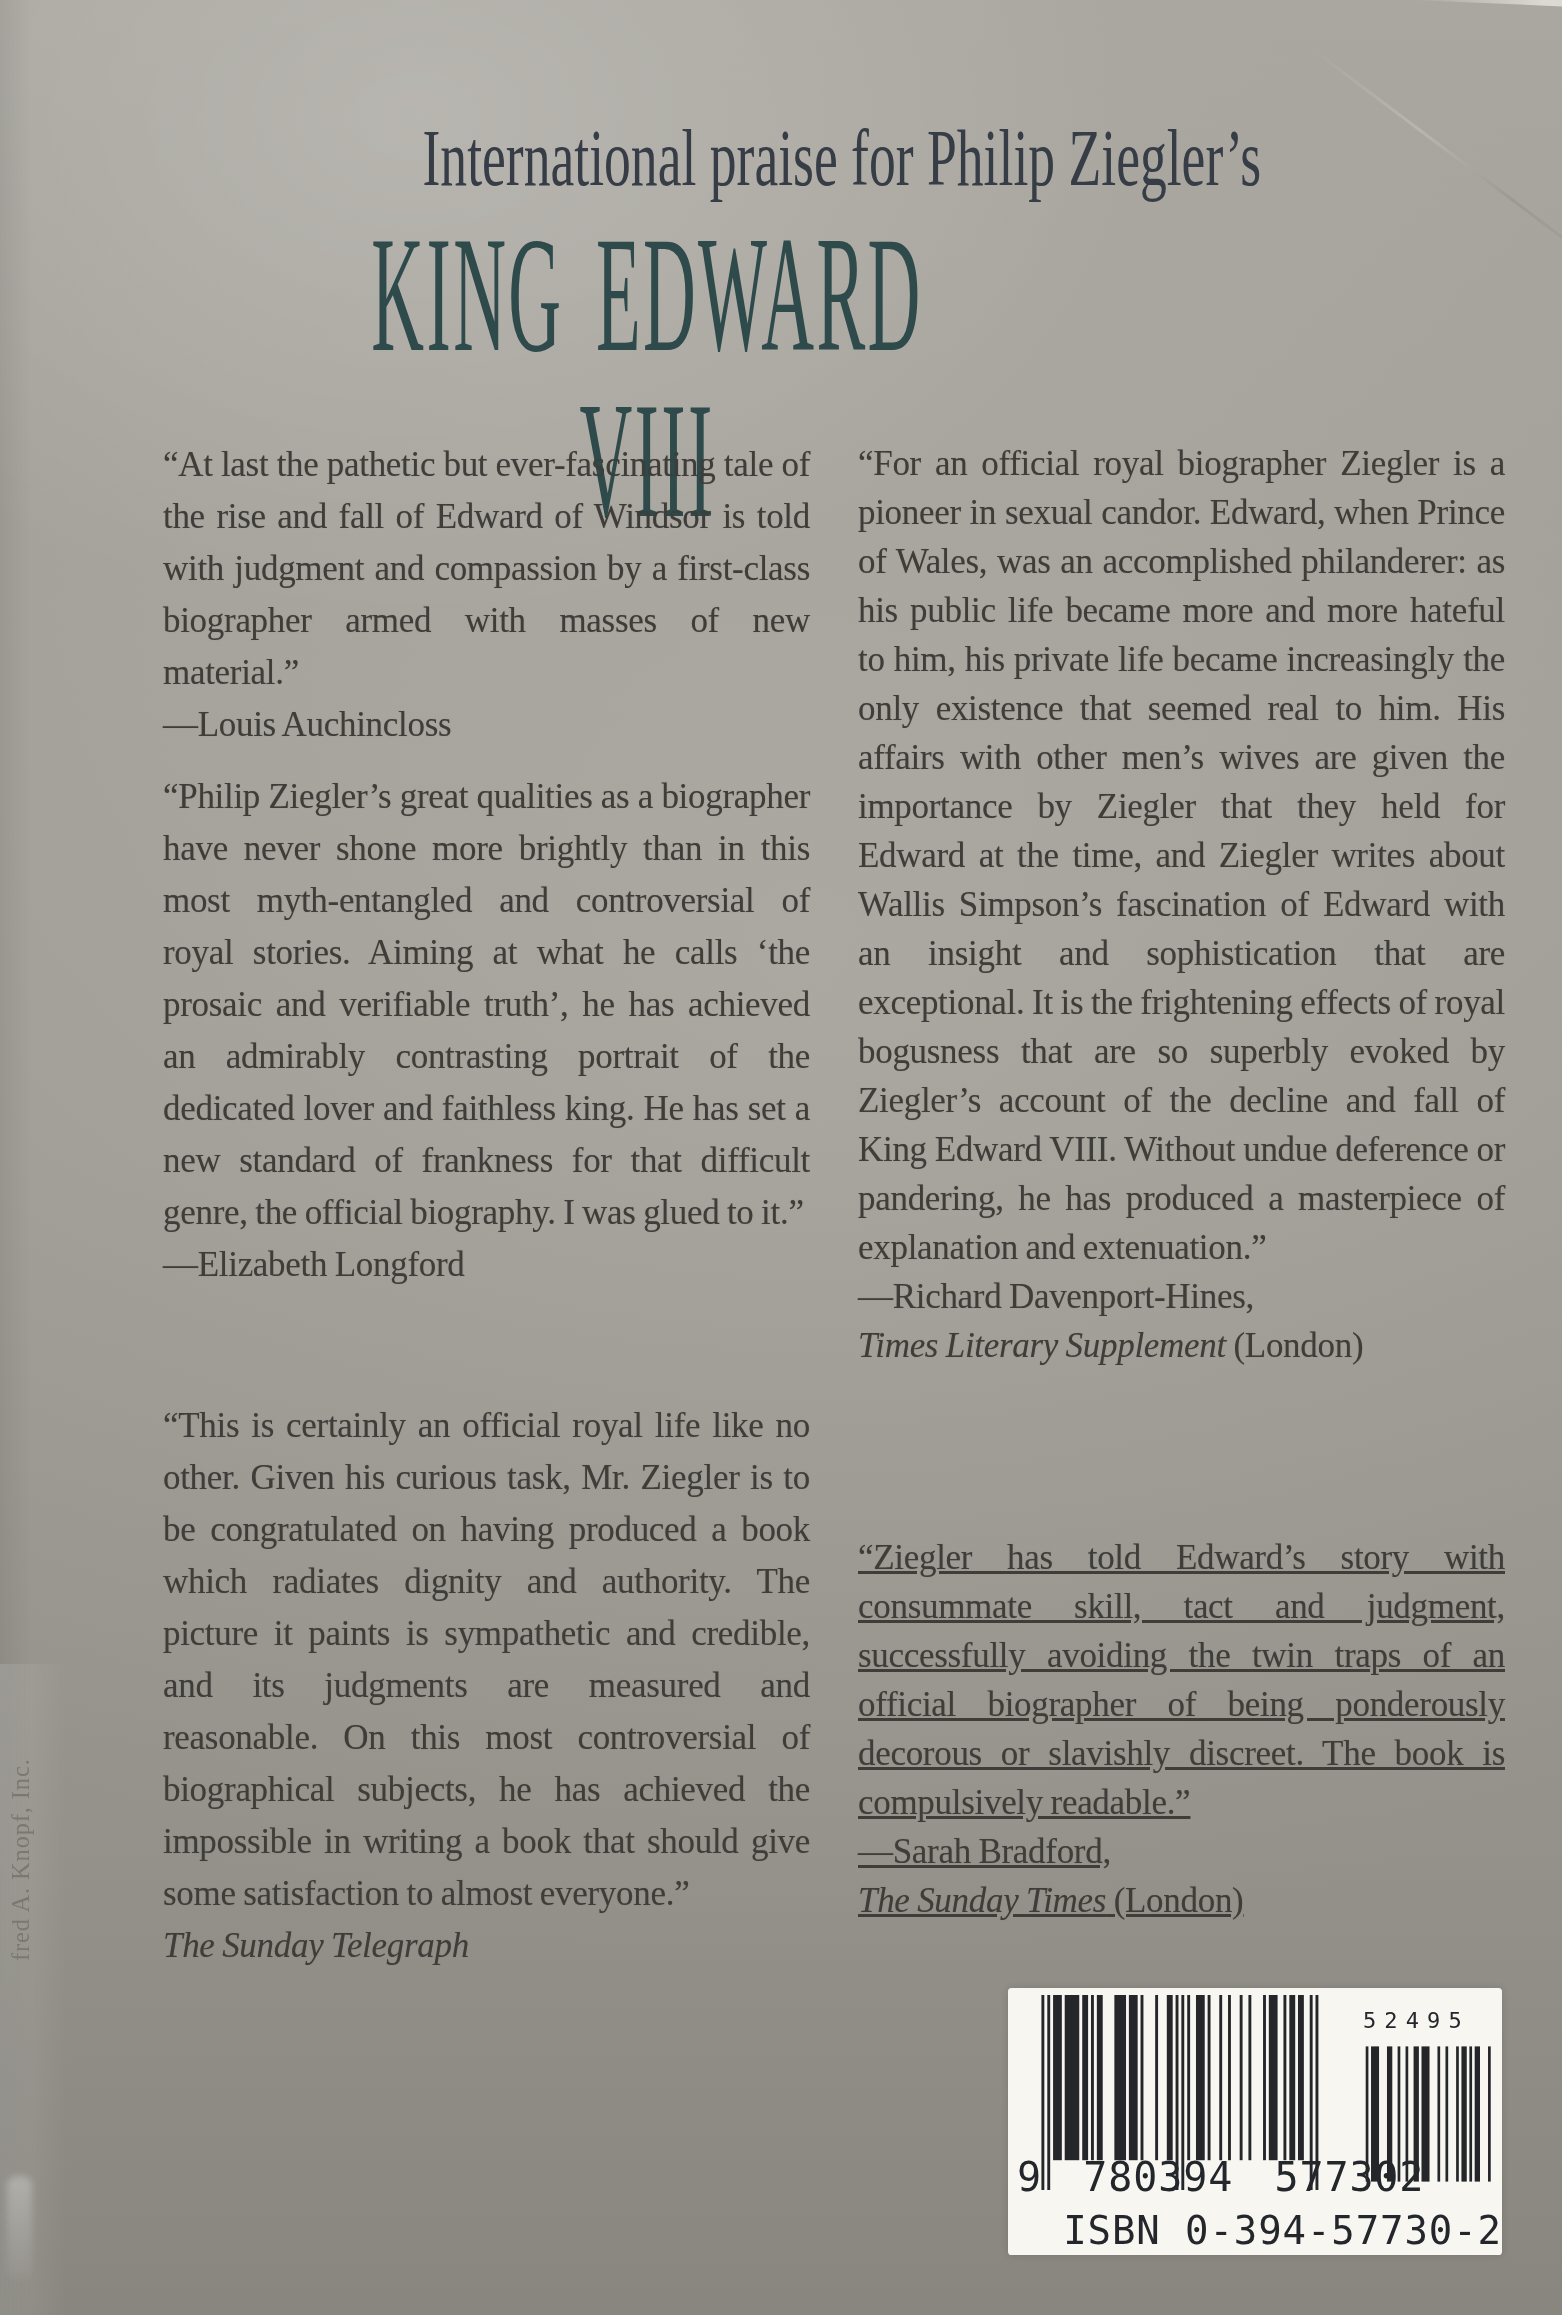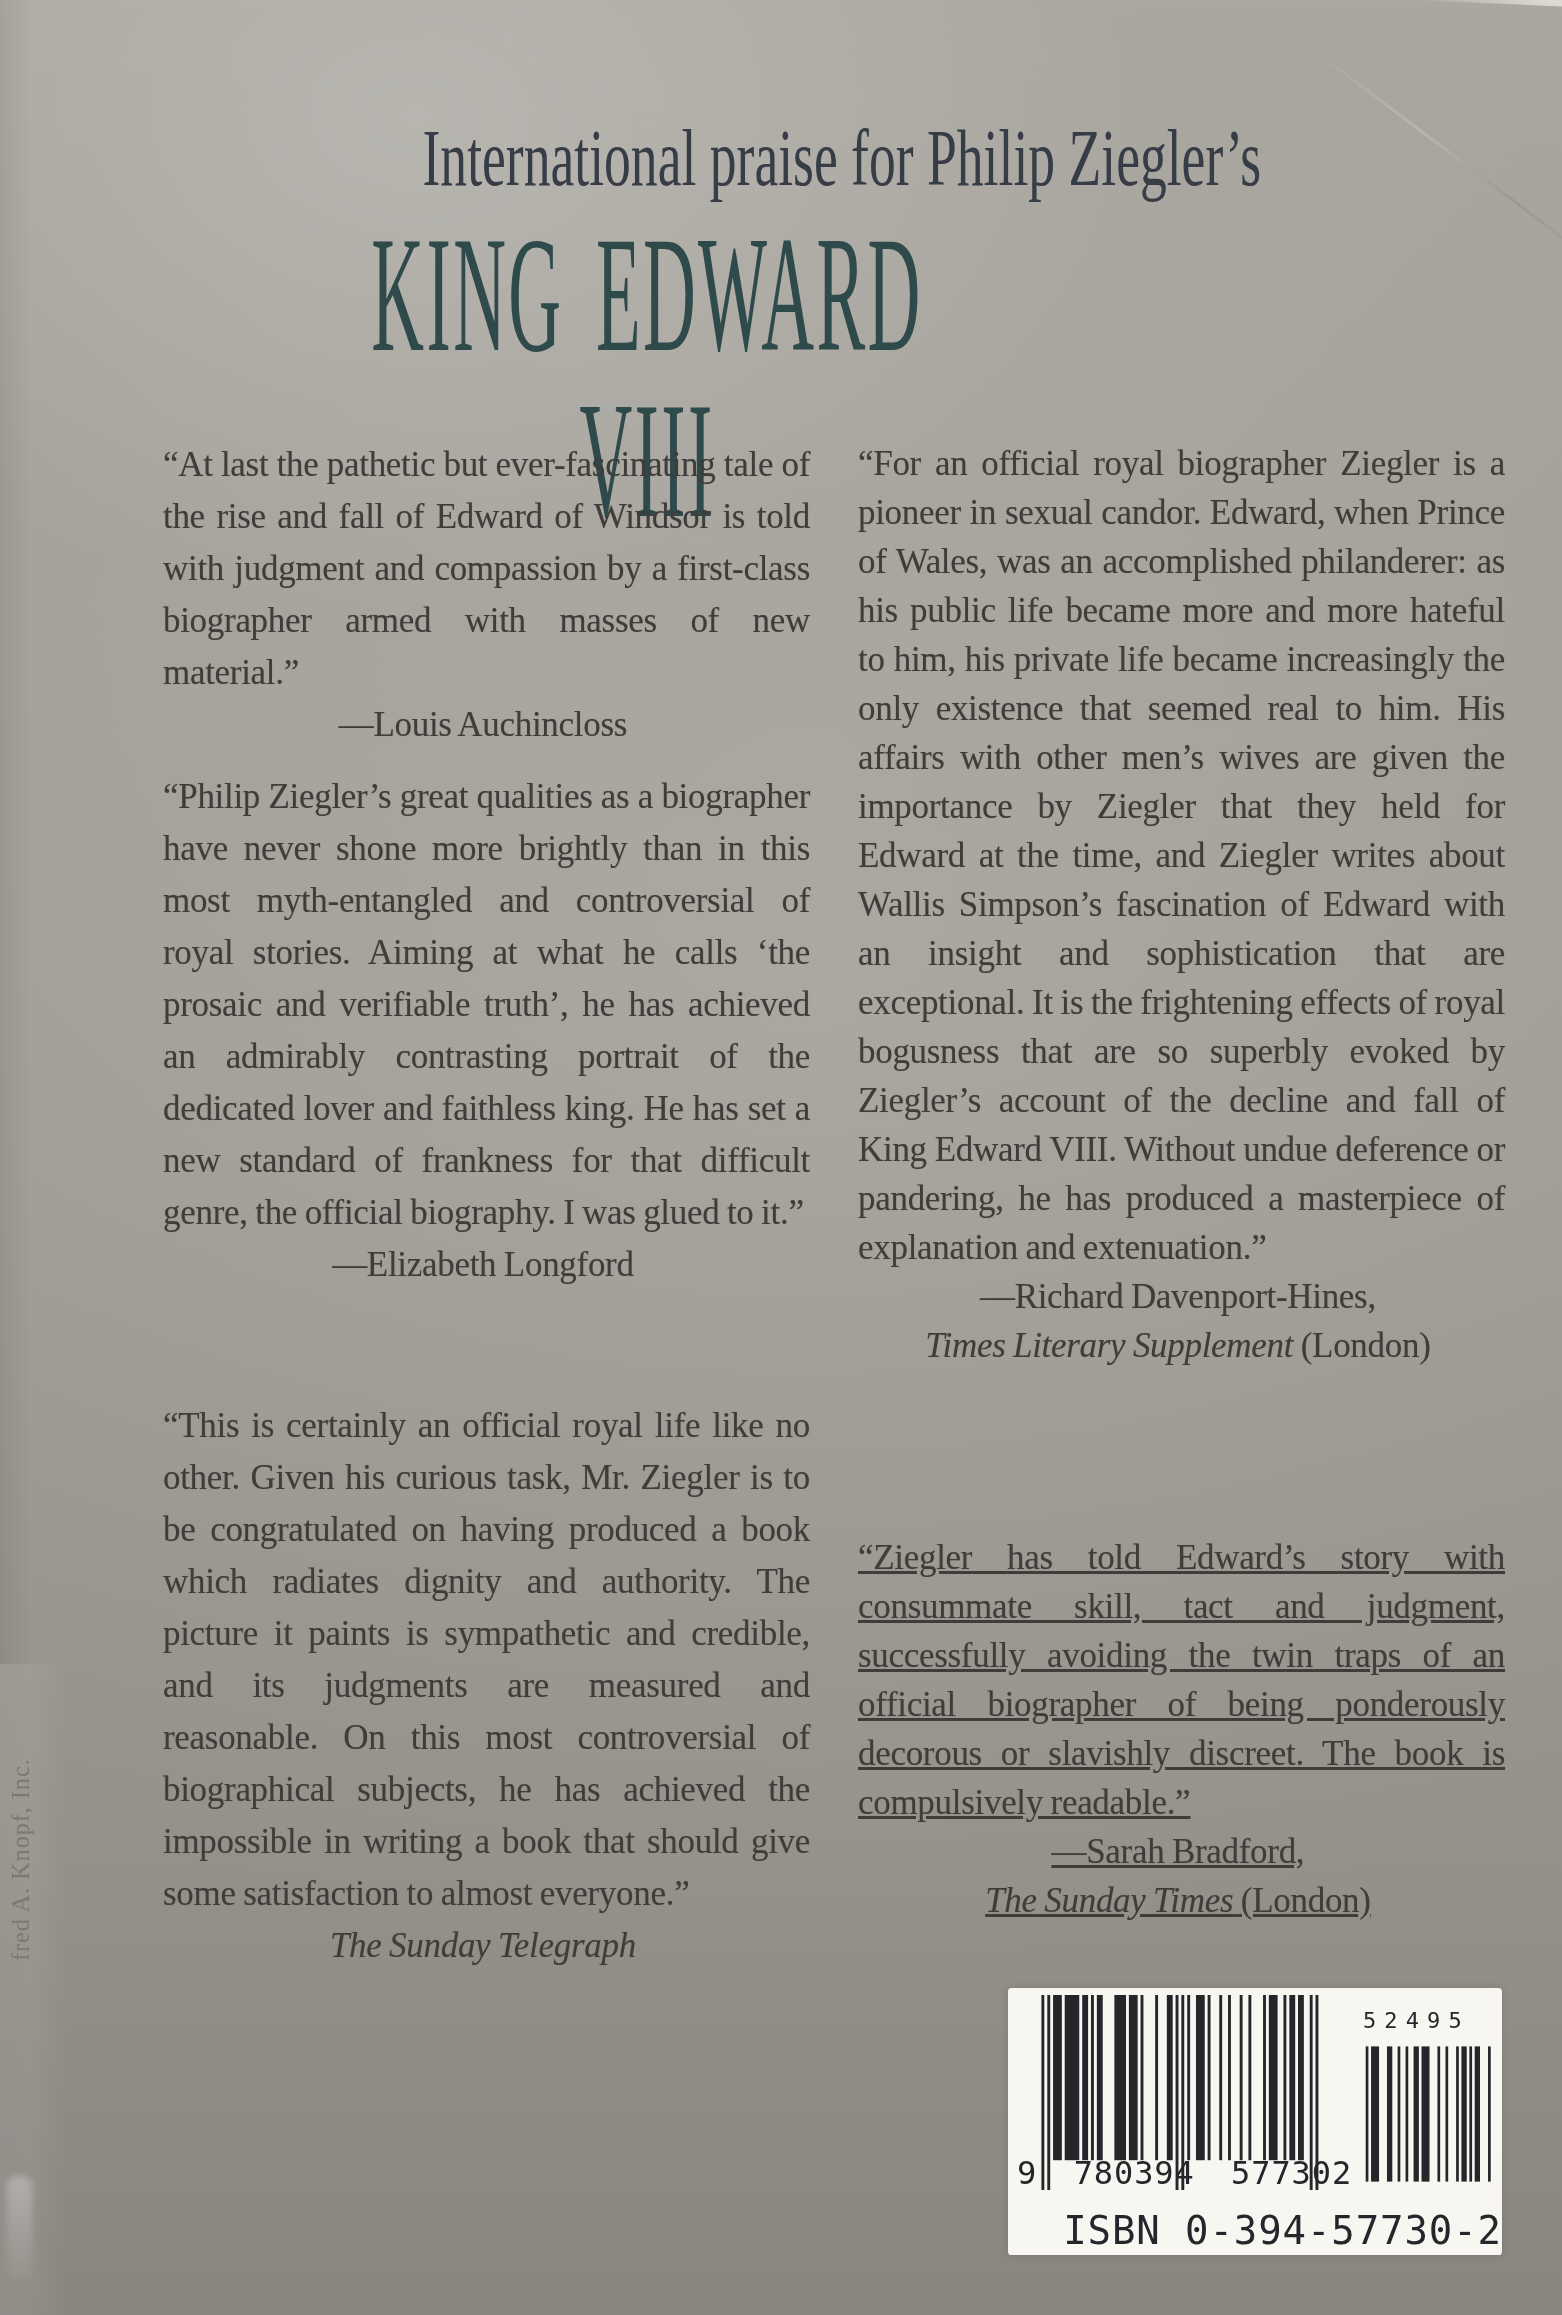--- a/index.html
+++ b/index.html
@@ -33,31 +33,31 @@
   .title span{display:inline-block;font-size:166px;line-height:1;color:#2f4a4b;
     transform:scaleX(0.44);letter-spacing:5.4px;word-spacing:27px;}
   
   .col{position:absolute;top:0;width:647px;height:2296px;font-size:35px;color:#3f3d39;
     letter-spacing:-0.3px;word-spacing:-0.9px;text-shadow:0 0 0.9px rgba(46,44,40,.30);
     hyphens:auto;-webkit-hyphens:auto;}
   .col-left{left:163px;line-height:52px;}
   .col-right{left:858px;line-height:49px;}
   .para{position:absolute;left:0;width:100%;}
   .qtext{text-align:justify;}
-  .attr,.src{text-align:center;padding-right:7.2px;}
+  .attr,.src{text-align:left;padding-right:7.2px;}
   .ital{font-style:italic;}
   
   .spine{position:absolute;left:7.2px;top:1961px;transform:rotate(-90deg);transform-origin:0 0;
     white-space:nowrap;font-size:24.4px;letter-spacing:0.9px;color:#7b786f;}
   
   .bcpanel{position:absolute;left:1008px;top:1988px;width:494px;height:267px;background:#f7f6f1;
     border-radius:3.6px;box-shadow:0 0 7.2px rgba(30,30,28,.15);
     font-family:"DejaVu Sans Mono","Liberation Mono",monospace;color:#23272b;}
   .bc-main{position:absolute;left:33px;top:7.2px;}
-  .bc-nums{position:absolute;left:9px;top:166px;font-size:32px;letter-spacing:0.9px;word-spacing:16.3px;}
+  .bc-nums{position:absolute;left:9px;top:166px;font-size:40px;letter-spacing:0.9px;word-spacing:16.3px;}
   .bc-addon-num{position:absolute;left:355px;top:20px;font-size:22px;letter-spacing:8.1px;}
   .bc-addon{position:absolute;left:355px;top:58px;}
   .bc-isbn{position:absolute;left:0;right:0;top:220px;text-align:right;font-size:39px;letter-spacing:0.9px;}
 </style>
 </head>
 <body>
 
 <div class="cover">
   <div class="sliver"></div>
   <div class="crease"></div>

